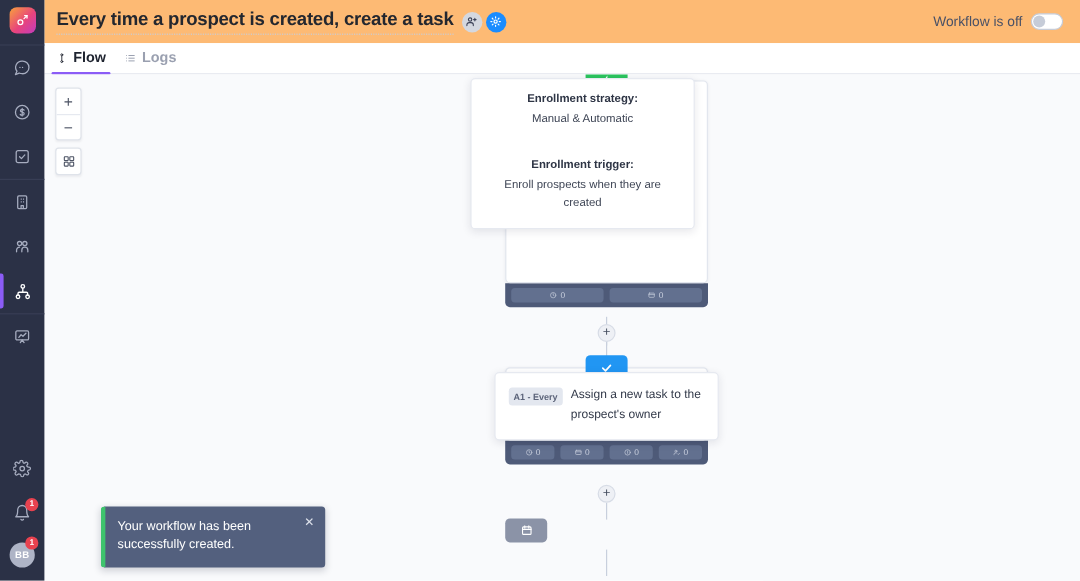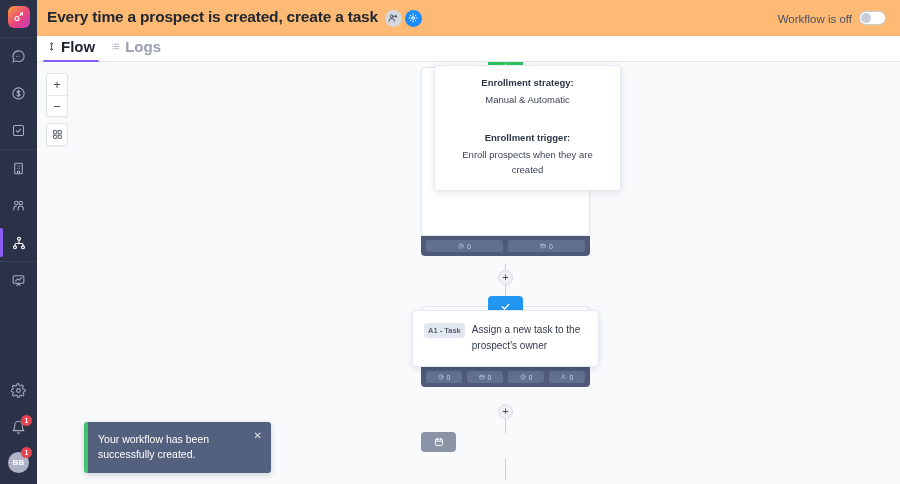--- a/index.html
+++ b/index.html
@@ -94,21 +94,21 @@
   }
 
   .tabs {
     height: 26px; display: flex; align-items: flex-end; gap: 16px;
     padding-left: 10px;
     border-bottom: 1px solid #e4e7ee;
     background: #fff;
   }
   .tab {
     display: flex; align-items: center; gap: 5px;
-    font-size: 15px; color: #9aa0b0; font-weight: 600;
+    font-size: 12px; color: #9aa0b0; font-weight: 600;
     padding-bottom: 6px; position: relative;
   }
   .tab.active { color: #1f2430; }
   .tab.active::after {
     content: ""; position: absolute; left: -4px; right: -4px; bottom: -1px;
     height: 2.5px; background: #8b5cf6; border-radius: 2px;
   }
 
   
   .canvas {
@@ -553,29 +553,29 @@
               <svg width="10" height="10" viewBox="0 0 24 24" fill="none" stroke="#fff" stroke-width="2.2" stroke-linecap="round">
                 <rect x="3.5" y="5" width="17" height="15" rx="2"></rect>
                   <path d="M3.5 10h17M8 3v4M16 3v4"></path>
               </svg>
             </span>
           </div>
         </div>
 
       </div>
 
-      <div class="tip" style="left:397px; top:3px; width:187px;">
+      <div class="tip" style="left:355px; top:3px; width:187px;">
         <div class="lbl">Enrollment strategy:</div>
         <div class="val">Manual &amp; Automatic</div>
         <div class="lbl">Enrollment trigger:</div>
         <div class="val">Enroll prospects when they are created</div>
       </div>
 
       <div class="tip tip-task" style="left:375px; top:248px; width:187px;">
-        <span class="chip">A1 - Task</span>
+        <span class="chip">A1 - Every</span>
         <span class="tip-task-text">Assign a new task to the prospect's owner</span>
       </div>
 
       <div class="bottom-btn">Preview</div>
 
       <div class="toast">
         <span>Your workflow has been successfully created.</span>
         <span class="toast-close">✕</span>
       </div>
 

